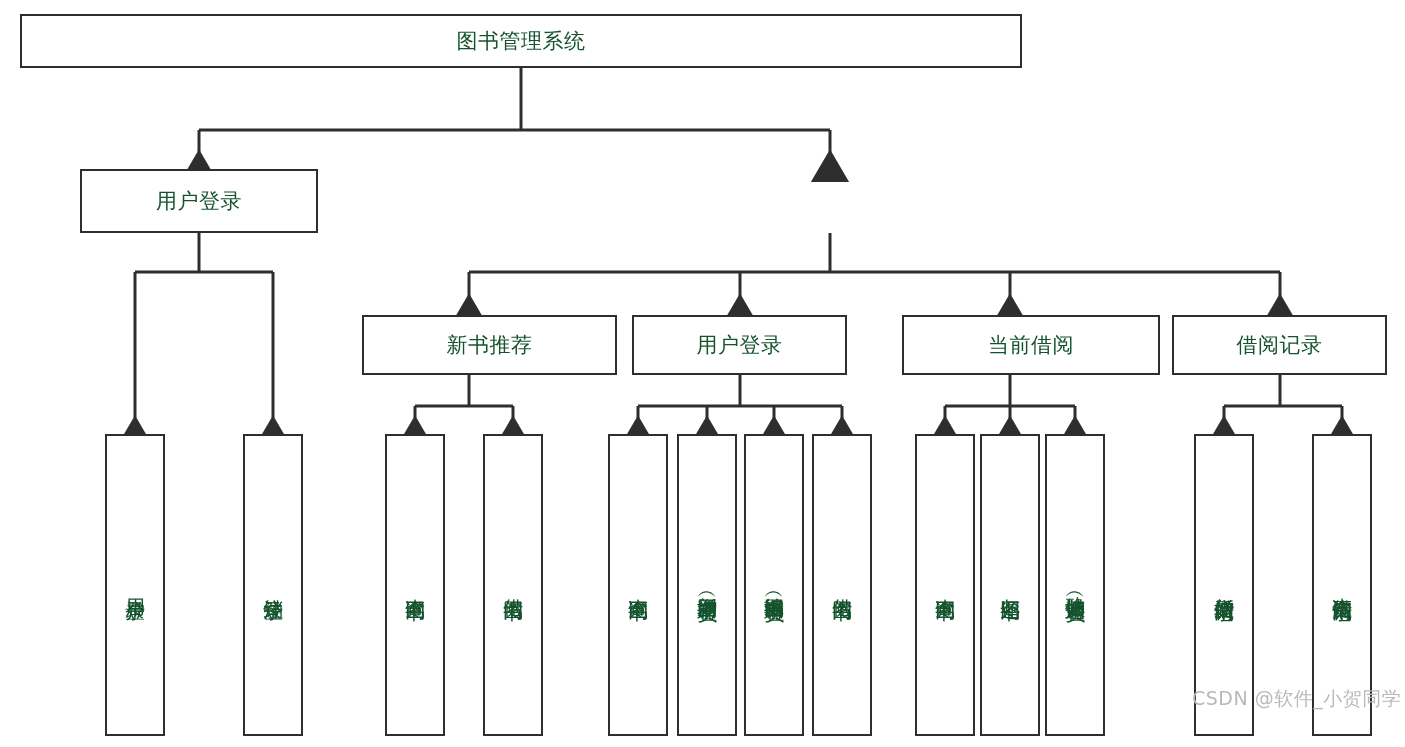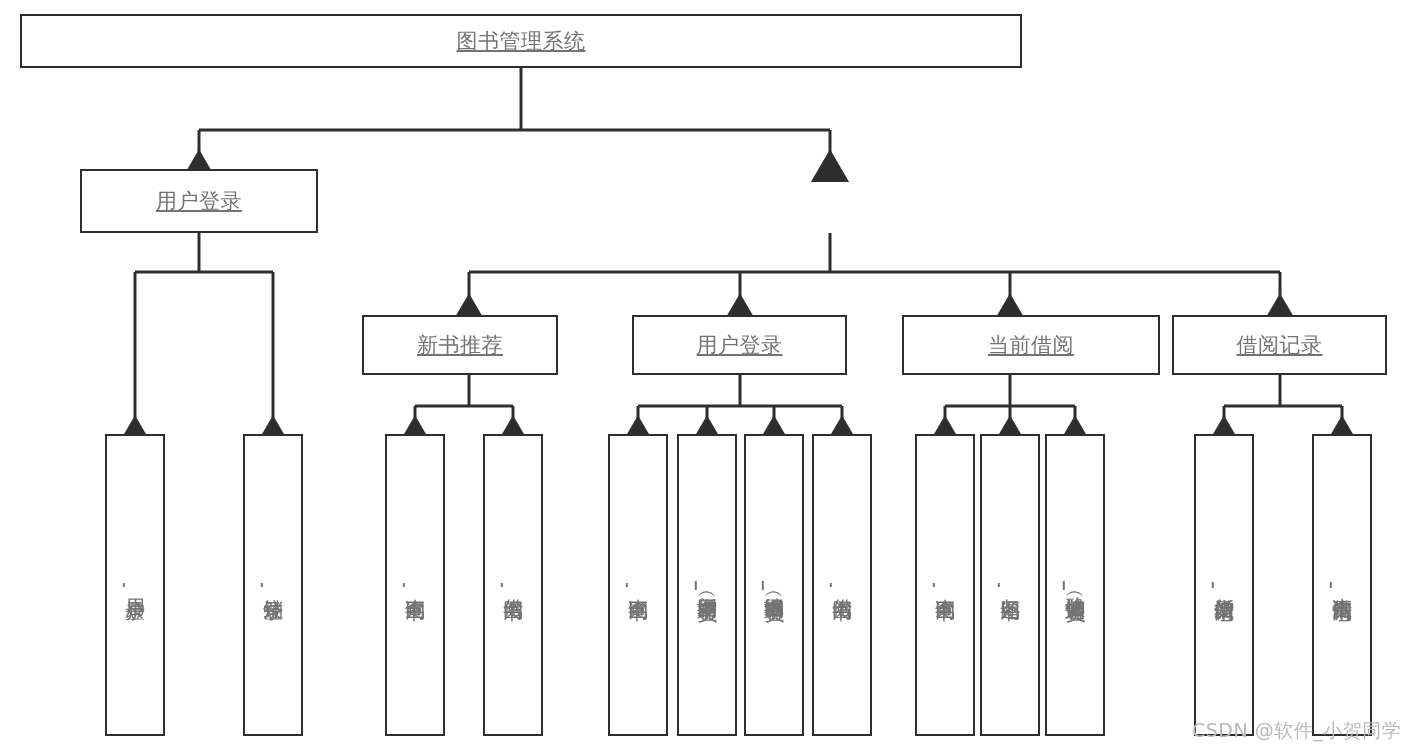--- a/index.html
+++ b/index.html
@@ -26,24 +26,23 @@
     pointer-events: none;
   }
   .node {
     position: absolute;
     box-sizing: border-box;
     background: #ffffff;
     border: 2.5px solid #2e2e2e;
     display: flex;
     align-items: center;
     justify-content: center;
-    color: #737373;
+    color: #14532d;
     line-height: 1.28;
     text-align: left;
-    text-decoration: underline;
   }
   .node.horiz {
     font-size: 21px;
     letter-spacing: 0.5px;
   }
   .node.vert {
     writing-mode: vertical-rl;
     text-orientation: upright;
     font-size: 20px;
     letter-spacing: 1px;
@@ -119,21 +118,21 @@
   </svg>
 
   <div class="node horiz" style="left:20px; top:14px; width:1002px; height:54px;">
     <span>图书管理系统</span>
   </div>
 
   <div class="node horiz" style="left:80px; top:169px; width:238px; height:64px;">
     <span>用户登录</span>
   </div>
 
-  <div class="node horiz" style="left:362px; top:315px; width:196px; height:60px;">
+  <div class="node horiz" style="left:362px; top:315px; width:255px; height:60px;">
     <span>新书推荐</span>
   </div>
   <div class="node horiz" style="left:632px; top:315px; width:215px; height:60px;">
     <span>用户登录</span>
   </div>
   <div class="node horiz" style="left:902px; top:315px; width:258px; height:60px;">
     <span>当前借阅</span>
   </div>
   <div class="node horiz" style="left:1172px; top:315px; width:215px; height:60px;">
     <span>借阅记录</span>
@@ -176,15 +175,15 @@
     <span class="cap">确认归还（管理员）</span>
   </div>
 
   <div class="node vert" style="left:1194px; top:434px; width:60px; height:302px;">
     <span class="cap">新增借阅记录</span>
   </div>
   <div class="node vert" style="left:1312px; top:434px; width:60px; height:302px;">
     <span class="cap">查询借阅记录</span>
   </div>
 
-  <div class="watermark" style="left:1192px; top:718px;">CSDN @软件_小贺同学</div>
+  <div class="watermark" style="left:1192px; top:686px;">CSDN @软件_小贺同学</div>
 
 </div>
 
 </body></html>

